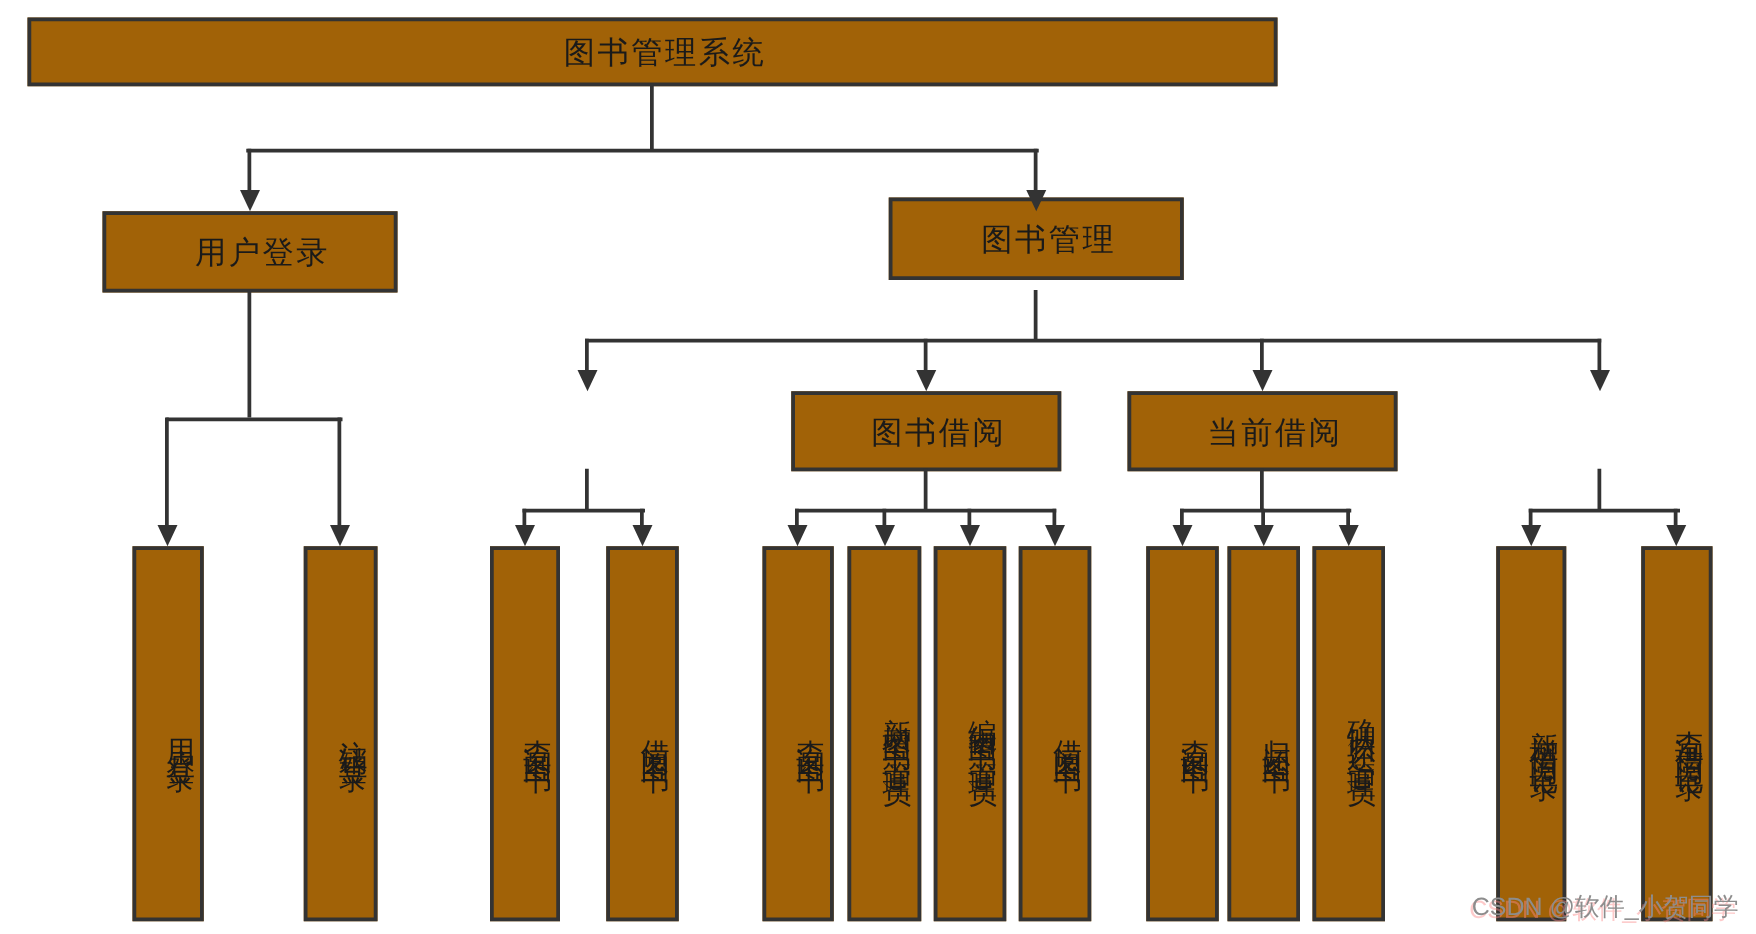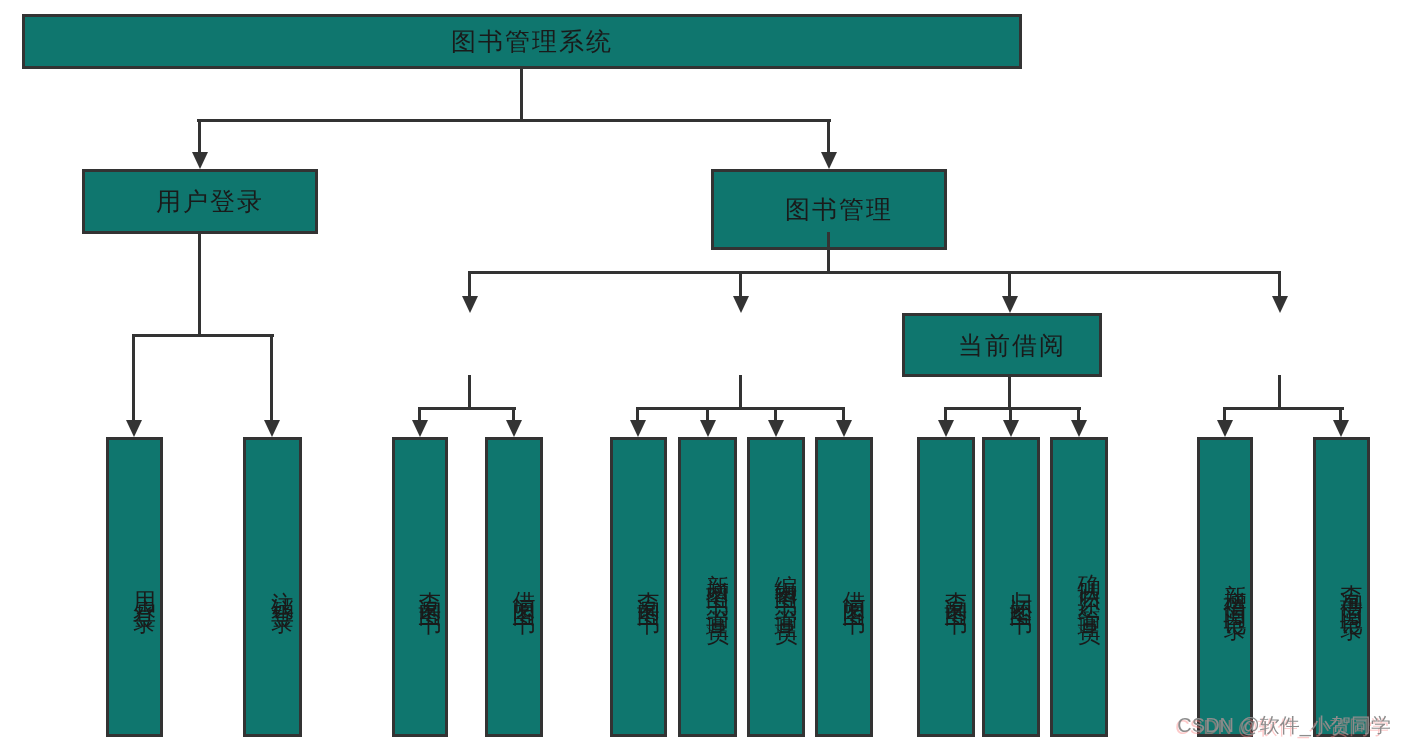--- a/index.html
+++ b/index.html
@@ -12,21 +12,21 @@
   .canvas{
     position:relative;
     width:1405px;height:747px;
     background:var(--bg);
     overflow:hidden;
     font-family:"Liberation Sans","DejaVu Sans",sans-serif;
   }
   .box{
     position:absolute;
     box-sizing:border-box;
-    background:#0f766e;
+    background:#a16207;
     border:3px solid var(--line);
     display:flex;align-items:center;justify-content:center;
     color:var(--text);
     font-size:25px;
     letter-spacing:2px;
     text-align:center;
     padding-left:20px;
   }
   .box.vert{font-size:23px;letter-spacing:0;}
   .box.vert .vtxt{
@@ -61,27 +61,30 @@
 <div class="canvas">
 
   <div class="box" style="left:22px;top:14px;width:1000px;height:55px">
     <span>图书管理系统</span>
   </div>
 
   <div class="box" style="left:82px;top:169px;width:236px;height:65px">
     <span>用户登录</span>
   </div>
 
-  <div class="box" style="left:711px;top:169px;width:236px;height:81px">
+  <div class="box" style="left:711px;top:158px;width:236px;height:66px">
     <span>图书管理</span>
   </div>
 
 
-
-  <div class="box" style="left:902px;top:313px;width:200px;height:64px">
+  <div class="box" style="left:633px;top:313px;width:216px;height:64px">
+    <span>图书借阅</span>
+  </div>
+
+  <div class="box" style="left:902px;top:313px;width:216px;height:64px">
     <span>当前借阅</span>
   </div>
 
 
   <div class="box vert" style="left:106px;top:437px;width:57px;height:300px">
     <span class="vtxt">用户登录</span>
   </div>
 
   <div class="box vert" style="left:243px;top:437px;width:59px;height:300px">
     <span class="vtxt">注销登录</span>

